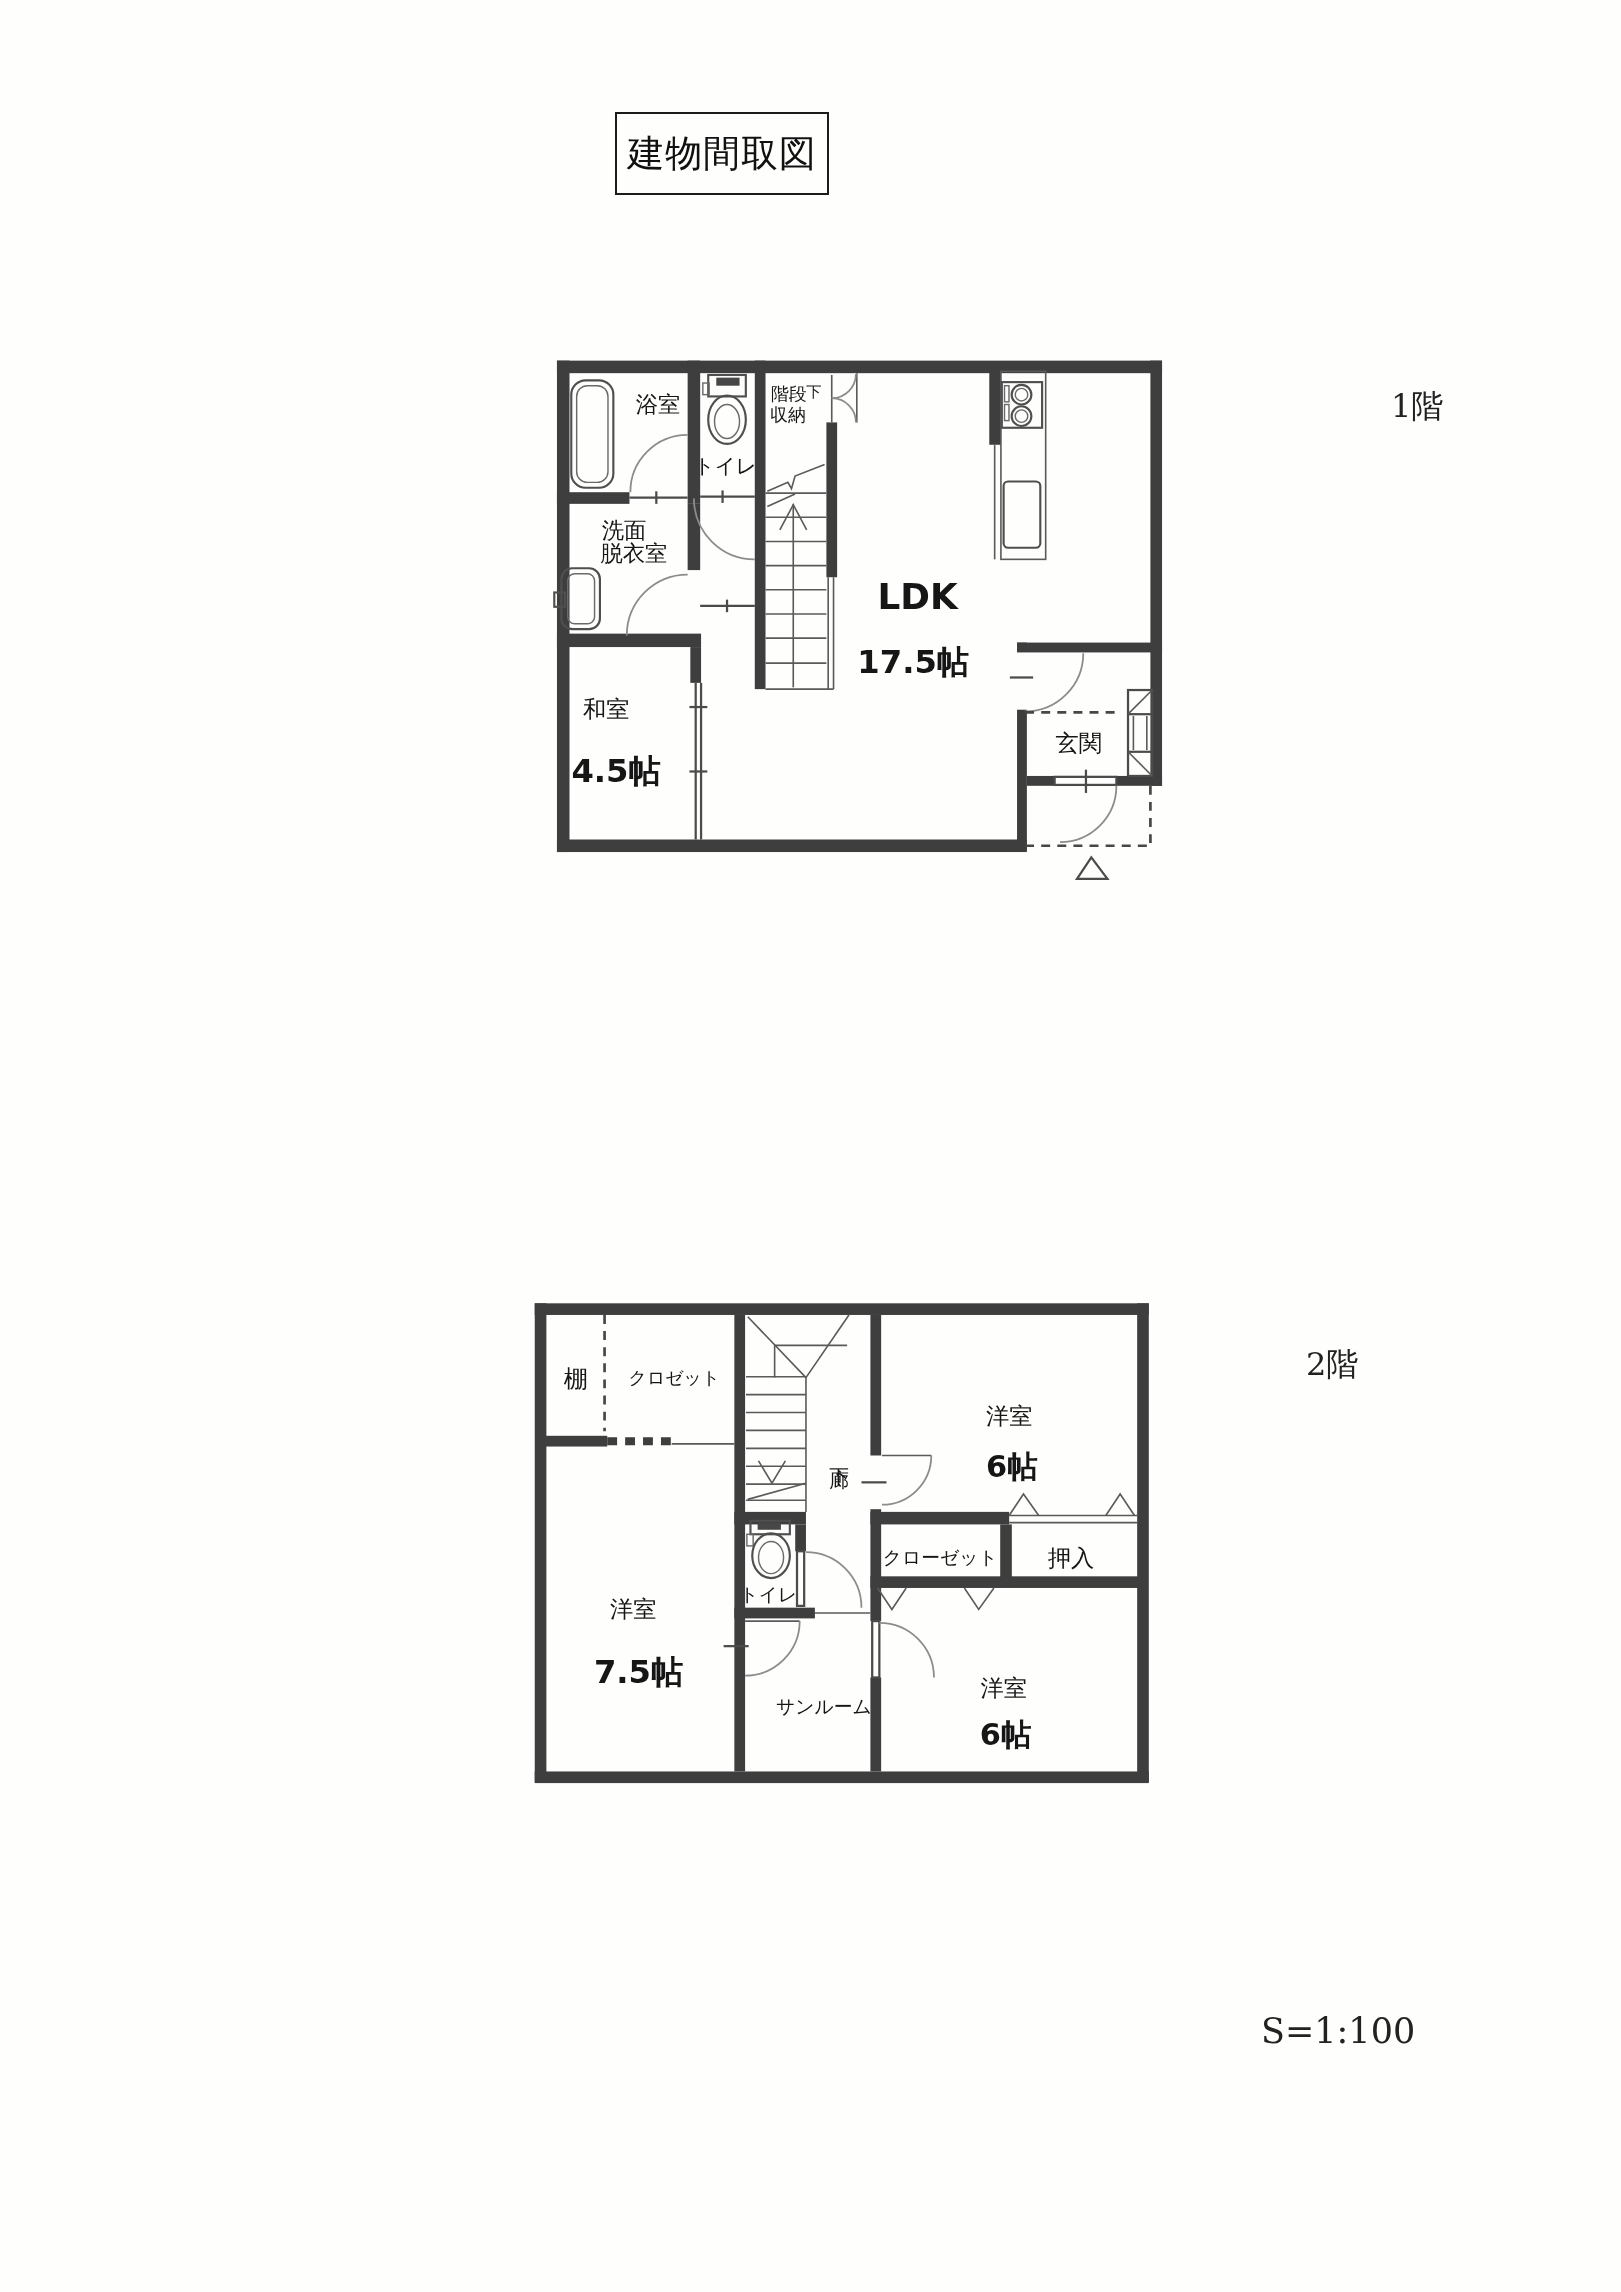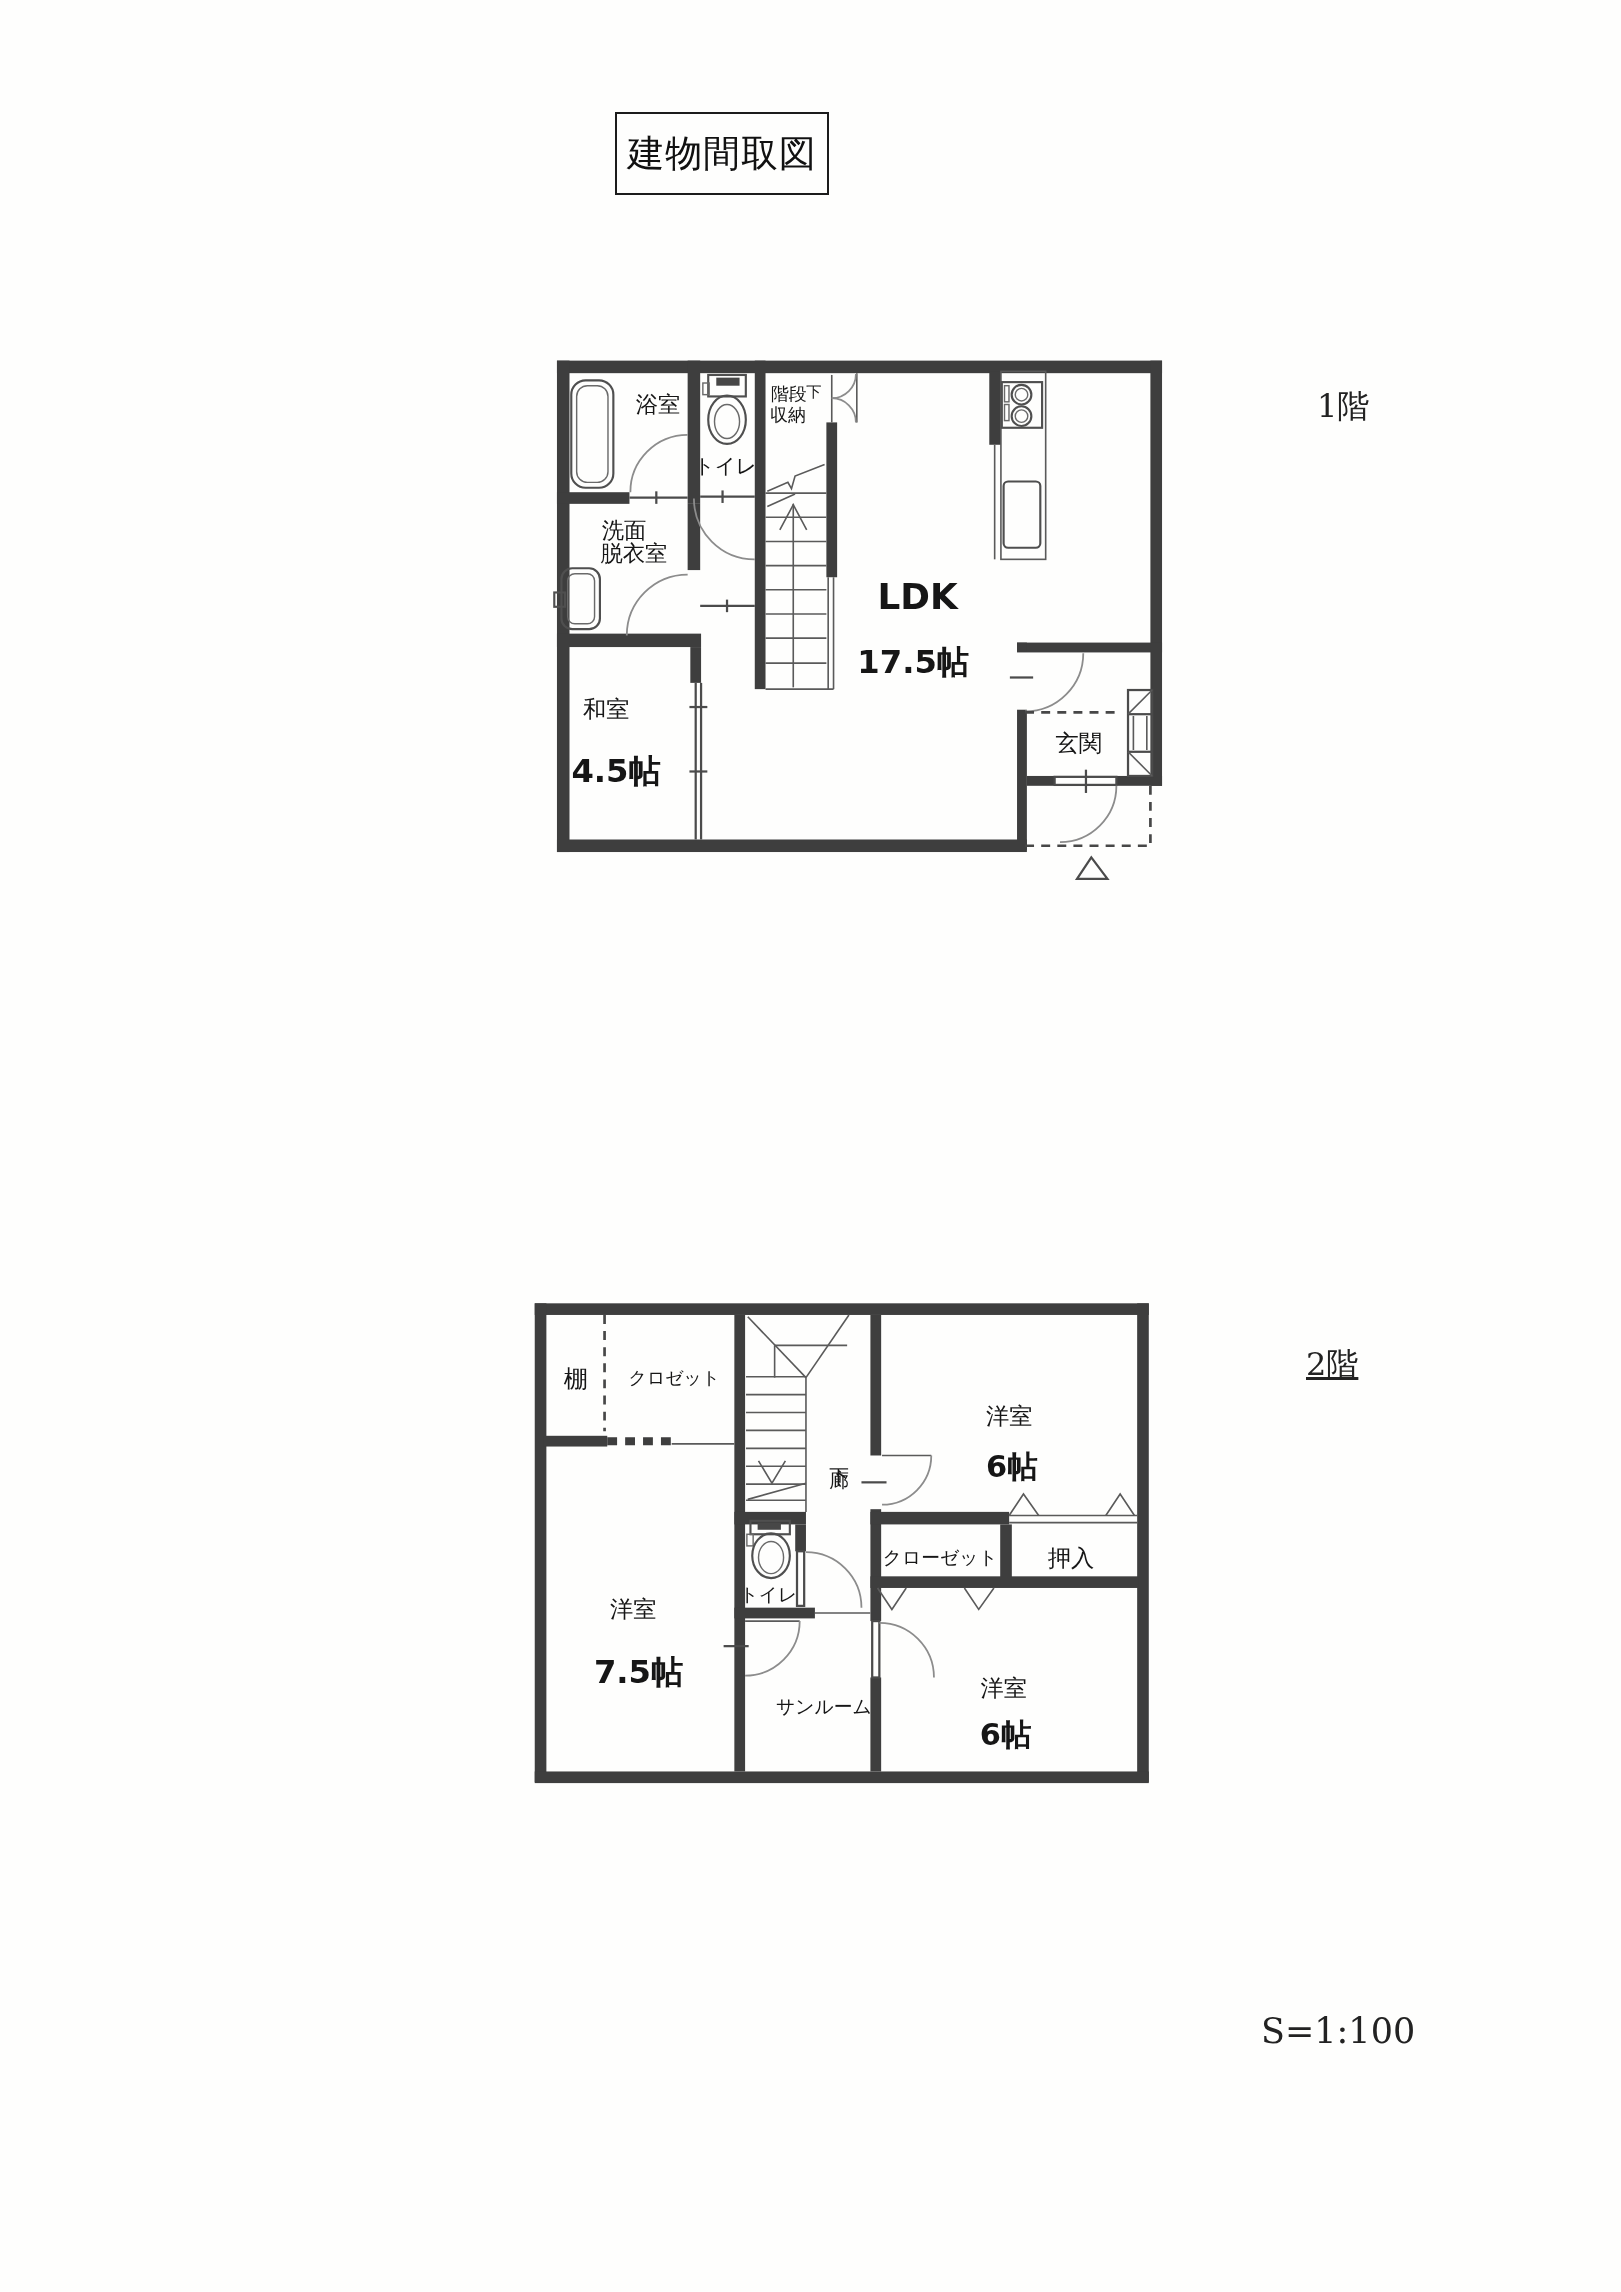--- a/index.html
+++ b/index.html
@@ -25,22 +25,22 @@
 </style>
 </head>
 <body>
 
 <div class="page">
 
   <div class="title-box">
     <span>建物間取図</span>
   </div>
 
-  <div class="floor-tag" style="left:1317px;top:385px;">1階</div>
-  <div class="floor-tag" style="left:1306px;top:1343px;text-decoration:underline;">2階</div>
+  <div class="floor-tag" style="left:1391px;top:385px;">1階</div>
+  <div class="floor-tag" style="left:1306px;top:1343px;">2階</div>
   <div class="scale-note">S=1:100</div>
 
   <svg style="left:537px;top:349px;" width="645" height="546" viewBox="600 390 720 610">
 
     <g>
       <rect class="w" x="622" y="403" width="676" height="14"></rect>
       <rect class="w" x="622" y="403" width="14" height="549"></rect>
       <rect class="w" x="1285" y="403" width="13" height="475"></rect>
       <rect class="w" x="622" y="938" width="525" height="14"></rect>
       <rect class="w" x="768" y="403" width="14" height="160"></rect>

